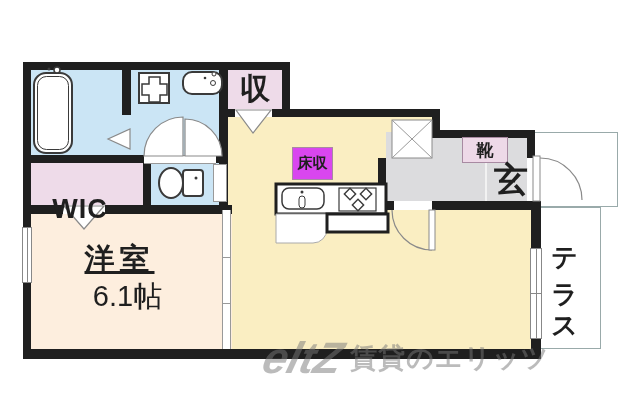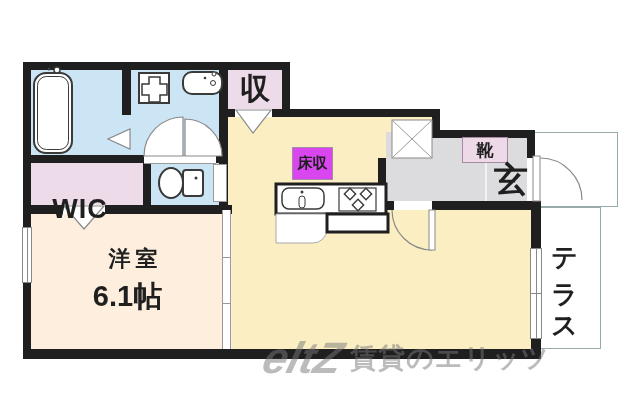--- a/index.html
+++ b/index.html
@@ -143,22 +143,22 @@
       <rect x="429" y="210" width="6" height="40" fill="#fff" stroke="#8a8a8a" stroke-width="1"></rect>
     </g>
     <g>
       <path d="M540,158 A42,42 0 0 1 582,200" fill="none" stroke="#8a8a8a" stroke-width="1.2"></path>
       <rect x="533" y="156" width="7" height="45" fill="#fff" stroke="#8a8a8a" stroke-width="1"></rect>
     </g>
   </svg>
 
   <div class="lbl" style="left:226px;top:68px;width:58px;height:42px;font-size:30px;font-weight:600;">収</div>
   <div class="lbl" style="left:29px;top:167px;width:102px;height:36px;font-size:27px;font-weight:bold;letter-spacing:1px;margin-top:24px;">WIC</div>
-  <div class="lbl" style="left:58px;top:242px;width:155px;height:34px;font-size:22px;font-weight:600;letter-spacing:5px;">洋室</div>
-  <div class="lbl" style="left:50px;top:280px;width:155px;height:34px;font-size:29px;font-weight:700;">6.1帖</div>
+  <div class="lbl" style="left:42px;top:242px;width:155px;height:34px;font-size:30px;font-weight:600;letter-spacing:5px;text-decoration:underline;">洋室</div>
+  <div class="lbl" style="left:50px;top:280px;width:155px;height:34px;font-size:29px;font-weight:400;">6.1帖</div>
   <div class="tagbox" style="left:292px;top:147px;width:39px;height:31px;font-size:15px;">床収</div>
   <div class="tagbox" style="left:462px;top:137px;width:44px;height:24px;font-size:17px;background:#eed9e8;">靴</div>
   <div class="lbl" style="left:489px;top:159px;width:44px;height:42px;font-size:34px;font-weight:600;">玄</div>
   <div class="abs" style="left:551px;top:231px;width:32px;height:105px;writing-mode:vertical-rl;
               font-size:26px;font-weight:600;letter-spacing:5px;text-align:center;">テラス</div>
 
   <div id="watermark" style="left:264px;top:334px;width:330px;height:48px;">
     <span class="logo">eltZ</span>
     <span class="wmtext">賃貸のエリッツ</span>
   </div>

